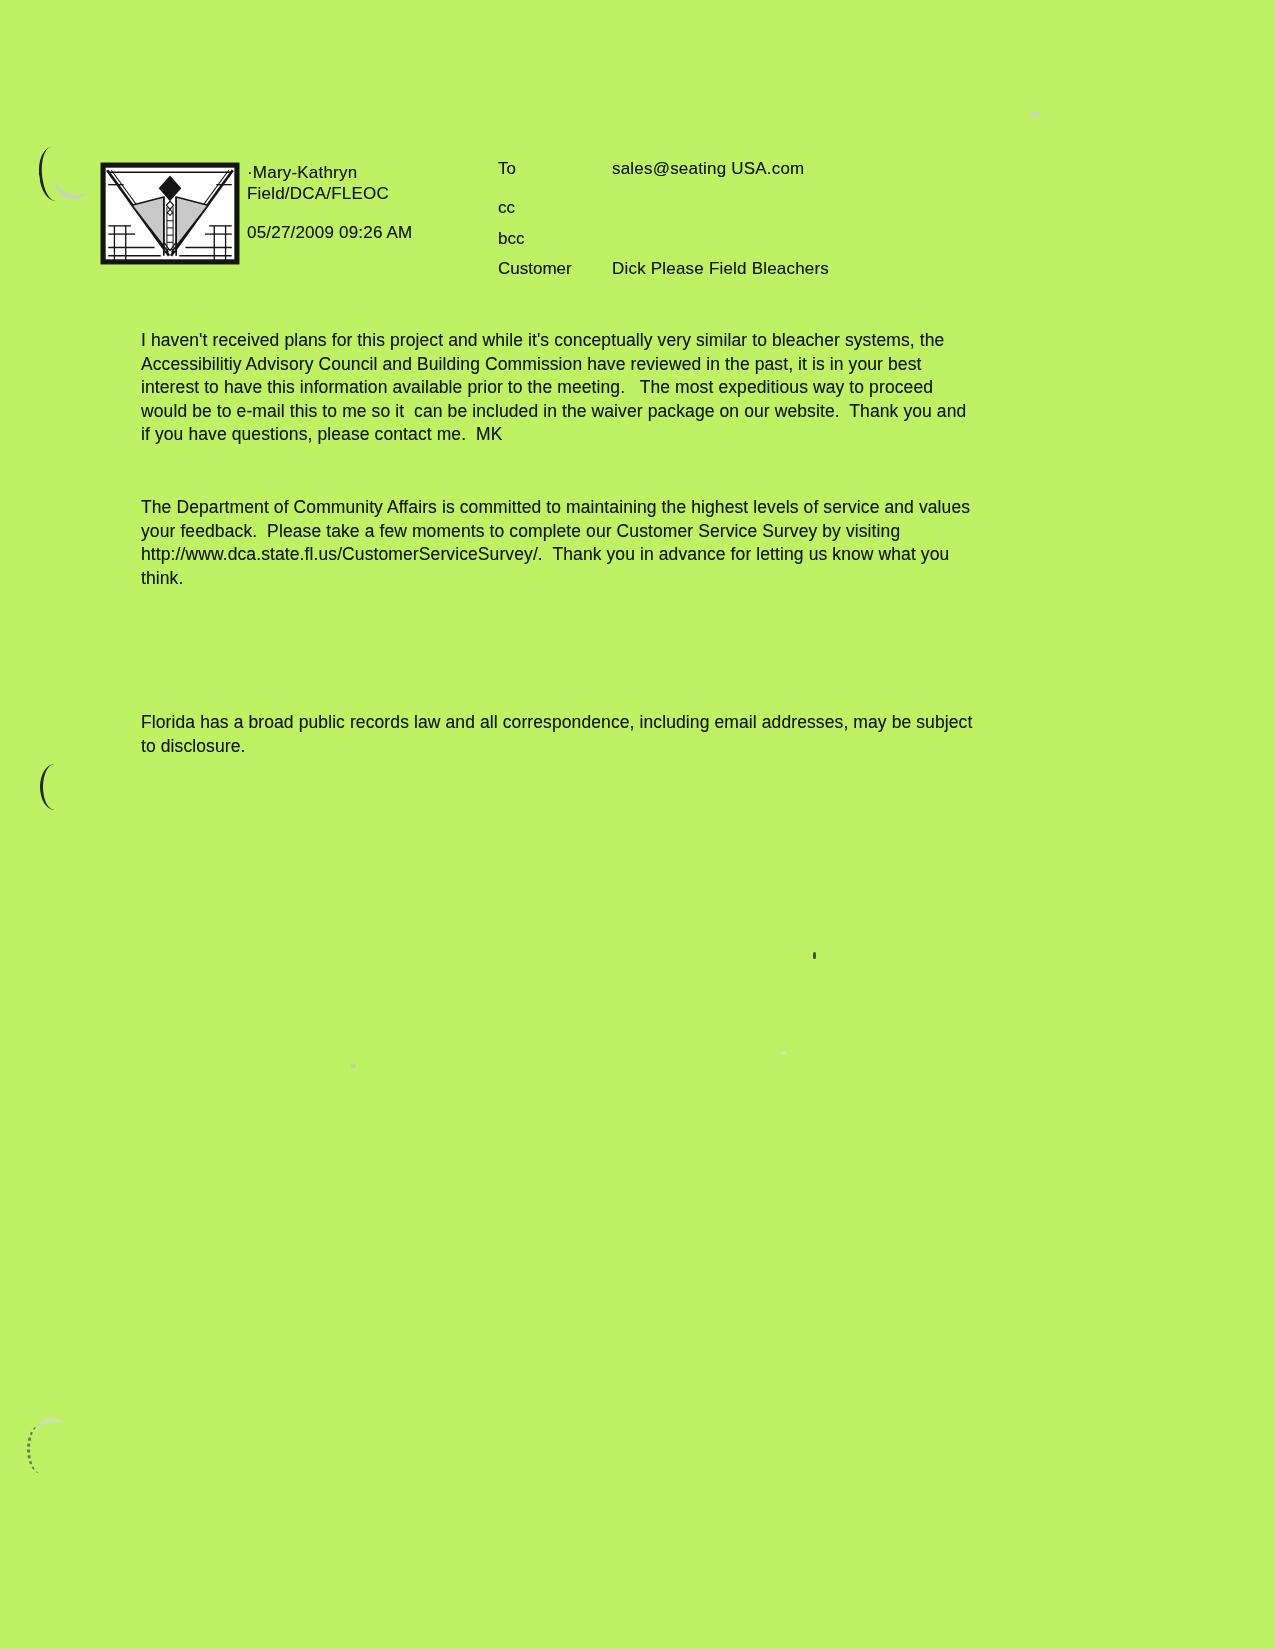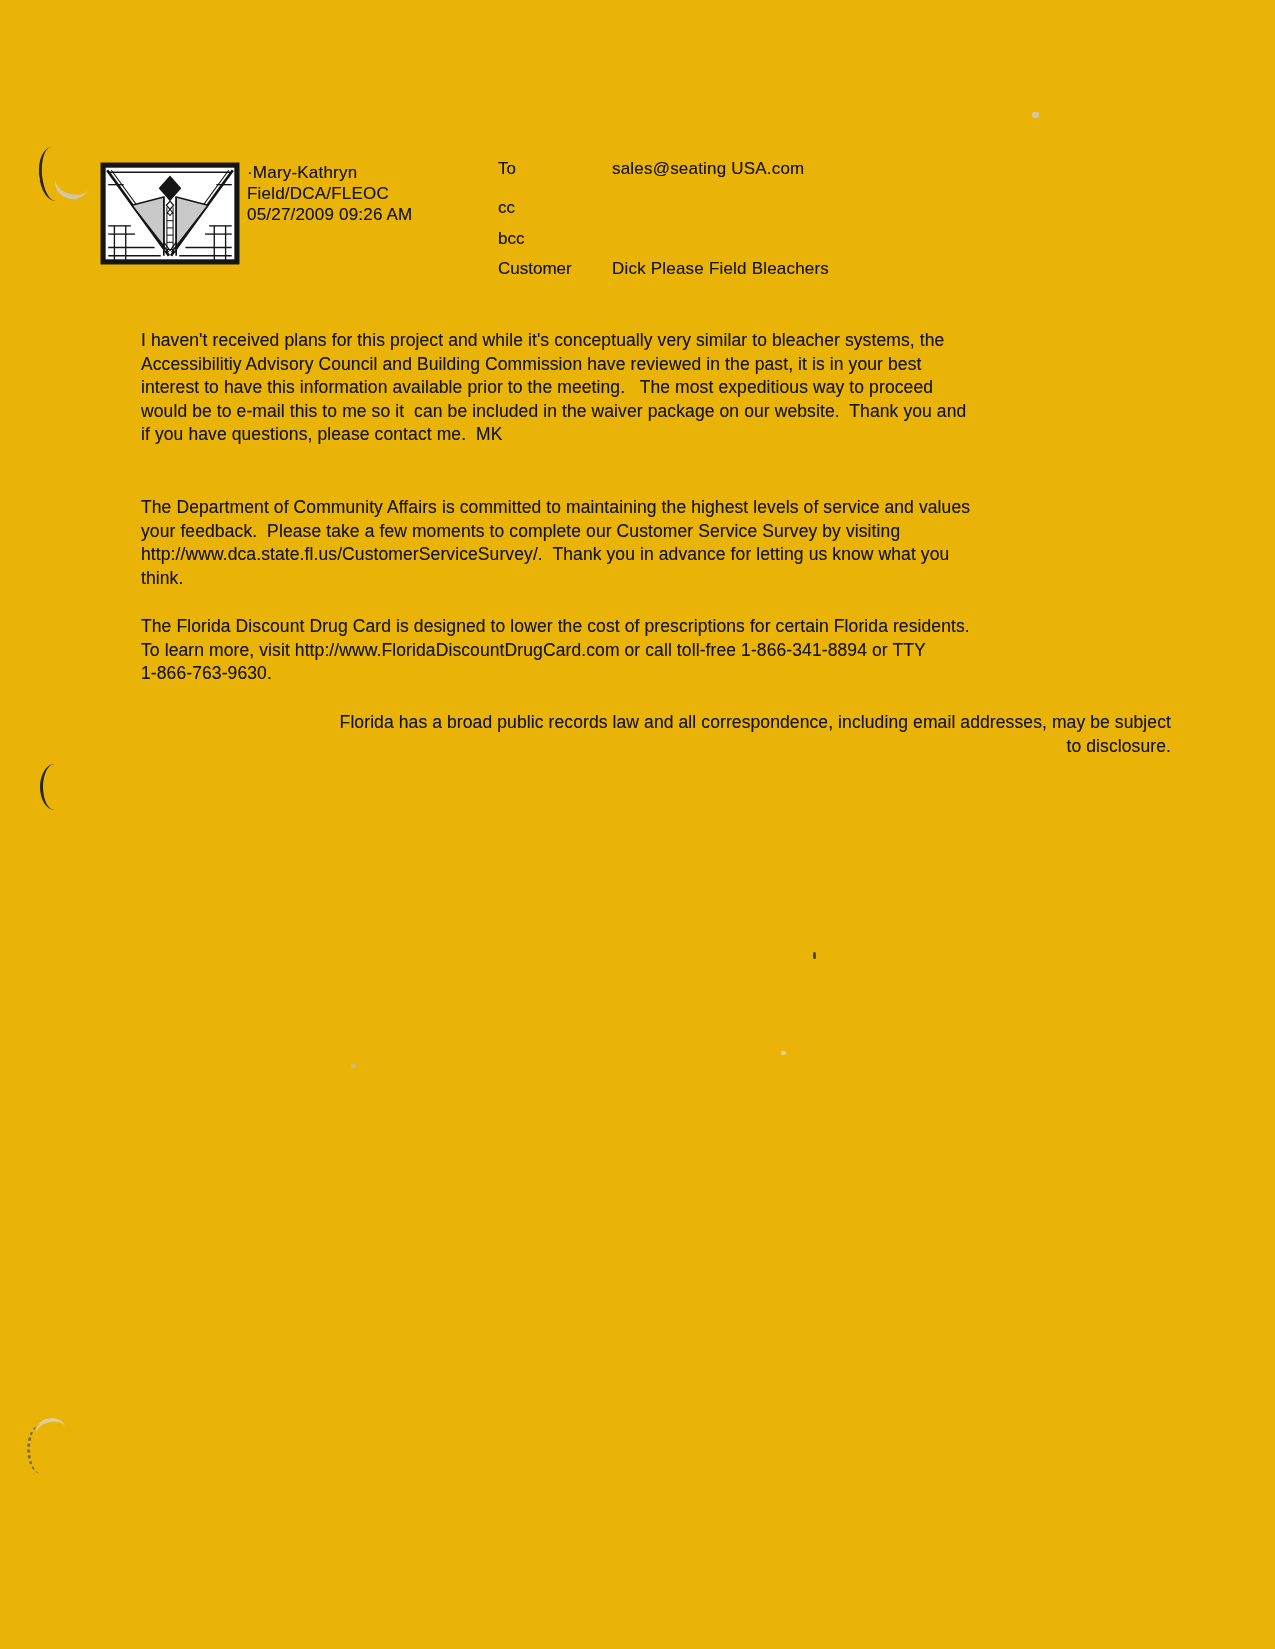--- a/index.html
+++ b/index.html
@@ -1,41 +1,41 @@
 <!DOCTYPE html>
 <html><head>
 <meta charset="utf-8">
 <style>
   html, body { margin: 0; padding: 0; background: #ffffff; }
   .page {
     position: relative;
     width: 1275px;
     height: 1649px;
-    background: #eab308;
+    background: #bef264;
     color: #161616;
     font-family: "Liberation Sans", "DejaVu Sans", sans-serif;
     overflow: hidden;
     text-shadow: 0 0 0.5px rgba(10,10,10,0.45); 
   }
 
   
   .logo {
     position: absolute;
     left: 100px;
     top: 162px;
   }
   .sender {
     position: absolute;
     left: 247px;
     top: 162px;
     font-size: 17px;
     line-height: 21px;
     letter-spacing: 0.2px;
   }
-  .sender .timestamp { margin-top: 0; }
+  .sender .timestamp { margin-top: 18px; }
 
   .flabel {
     position: absolute;
     left: 498px;
     width: 100px;
     text-align: left;
     font-size: 17px;
     line-height: 22px;
   }
   .fvalue {
@@ -54,21 +54,21 @@
     width: 1030px;
     margin: 9px;
     font-size: 17.5px;
     line-height: 23.5px;
     white-space: pre-wrap;
     letter-spacing: 0.1px;
   }
   #para1 { top: 320px; }
   #para2 { top: 487px; }
   #para3 { top: 606px; }
-  #para4 { top: 702px; text-align: right; }
+  #para4 { top: 702px; }
 
   
   .paren {
     position: absolute;
     width: 26px;
     height: 54px;
     border-left: 3px solid #262626;
     border-radius: 50% / 50%;
   }
   #paren1 { left: 39px; top: 147px; transform: rotate(-5deg); }
@@ -175,19 +175,16 @@
 
   <p class="para" id="para1">I haven't received plans for this project and while it's conceptually very similar to bleacher systems, the
 Accessibilitiy Advisory Council and Building Commission have reviewed in the past, it is in your best
 interest to have this information available prior to the meeting.   The most expeditious way to proceed
 would be to e-mail this to me so it  can be included in the waiver package on our website.  Thank you and
 if you have questions, please contact me.  MK</p>
   <p class="para" id="para2">The Department of Community Affairs is committed to maintaining the highest levels of service and values
 your feedback.  Please take a few moments to complete our Customer Service Survey by visiting
 http://www.dca.state.fl.us/CustomerServiceSurvey/.  Thank you in advance for letting us know what you
 think.</p>
-  <p class="para" id="para3">The Florida Discount Drug Card is designed to lower the cost of prescriptions for certain Florida residents.
-To learn more, visit http://www.FloridaDiscountDrugCard.com or call toll-free 1-866-341-8894 or TTY
-1-866-763-9630.</p>
   <p class="para" id="para4">Florida has a broad public records law and all correspondence, including email addresses, may be subject
 to disclosure.</p>
 
 </div>
 
 </body></html>

